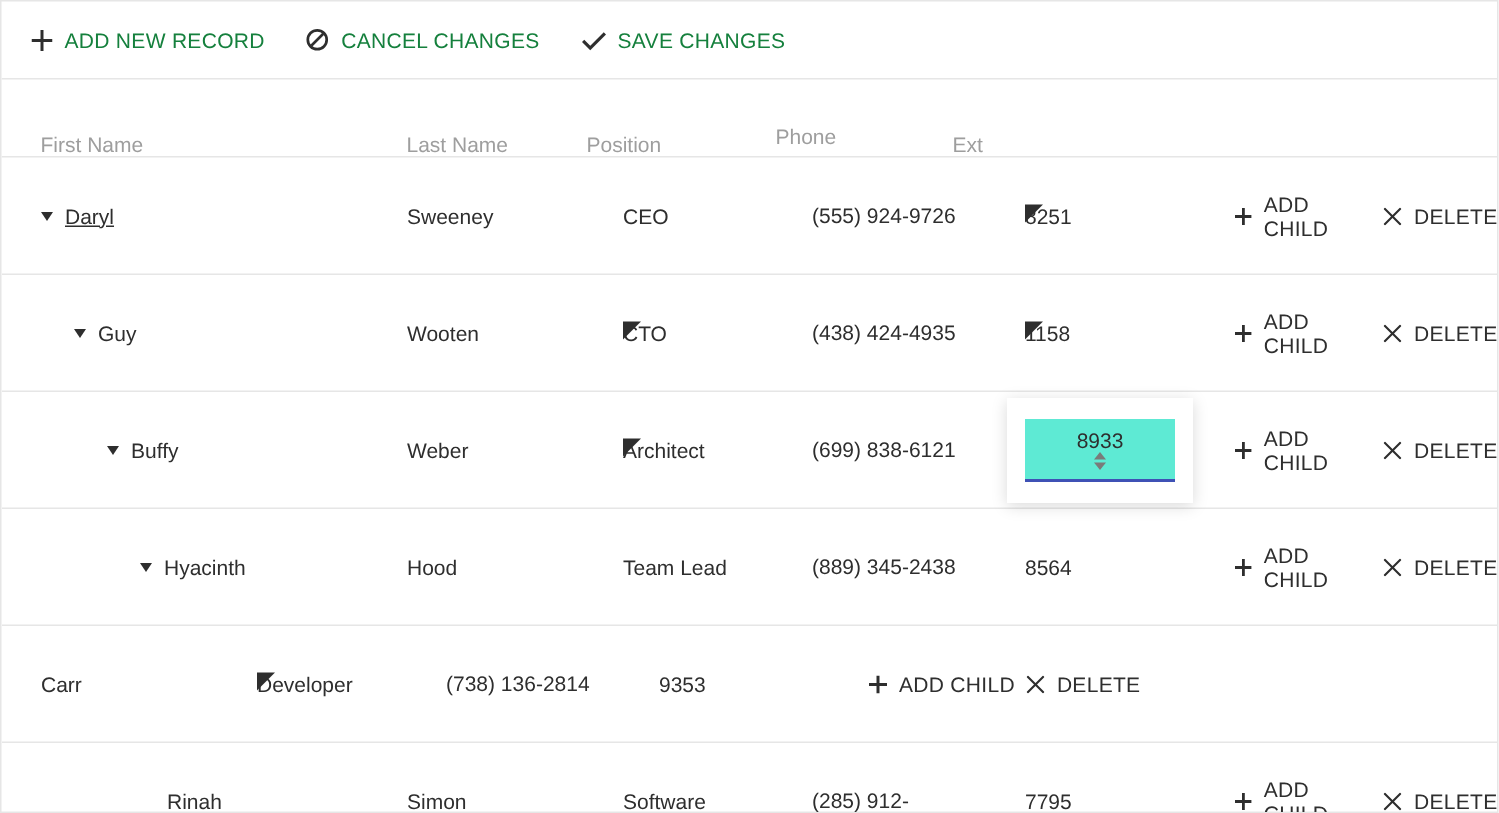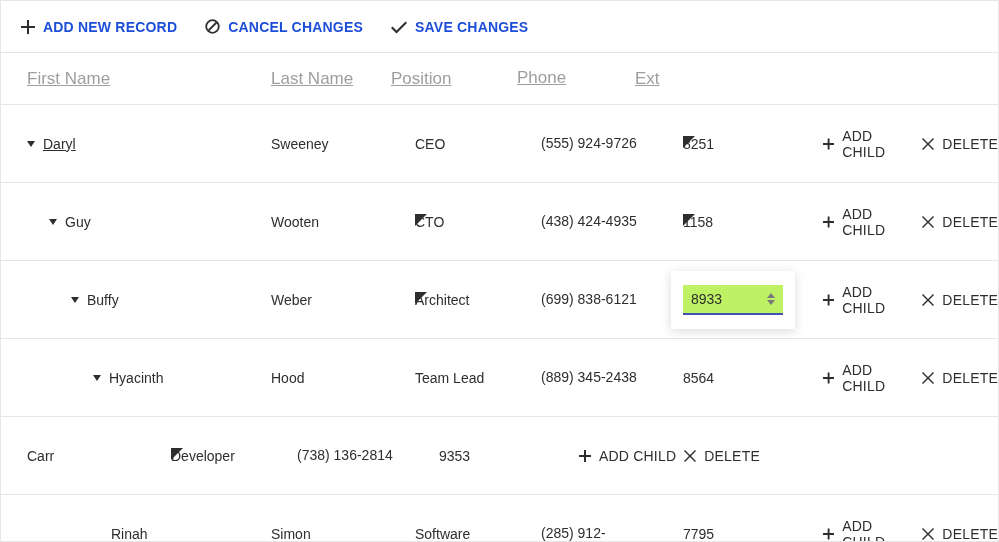--- a/index.html
+++ b/index.html
@@ -19,35 +19,34 @@
     height: 52px;
     border-bottom: 1px solid #e6e6e6;
     padding: 0 20px;
     gap: 28px;
   }
   .toolbar-btn {
     display: flex;
     align-items: center;
     gap: 8px;
     font-size: 14px;
-    font-weight: 700;
-    color: #1d4ed8;
+    font-weight: 400;
+    color: #15803d;
     cursor: pointer;
     letter-spacing: 0.2px;
   }
   .toolbar-btn svg { flex-shrink: 0; }
   .header-row {
     display: flex;
     height: 52px;
-    align-items: center;
+    align-items: flex-end;
     border-bottom: 1px solid #e6e6e6;
     color: #9e9e9e;
-    font-size: 17px;
+    font-size: 14px;
     padding: 0 0 0 26px;
-    text-decoration: underline;
   }
   .scroll-area {
     height: calc(542px - 52px - 52px - 2px);
     overflow-y: scroll;
   }
   .scroll-area::-webkit-scrollbar { width: 16px; background: #f5f5f5; }
   .scroll-area::-webkit-scrollbar-thumb { background: #c1c1c1; border-radius: 0; }
   .row {
     display: flex;
     min-height: 78px;
@@ -93,25 +92,26 @@
   }
   .edit-ext-wrap {
     background: #fff;
     box-shadow: 0 2px 10px rgba(0,0,0,0.15);
     padding: 14px 12px;
     margin-left: -12px;
   }
   .edit-ext {
     display: flex;
     align-items: center;
-    background: #bef264;
+    background: #5eead4;
     border-bottom: 2px solid #3f51b5;
     padding: 6px 8px;
     width: 100px;
     justify-content: space-between;
+    flex-direction: column;
   }
   .spinner {
     display: flex;
     flex-direction: column;
     gap: 2px;
     align-items: center;
   }
   .spin-up {
     width: 0; height: 0;
     border-left: 4px solid transparent;

